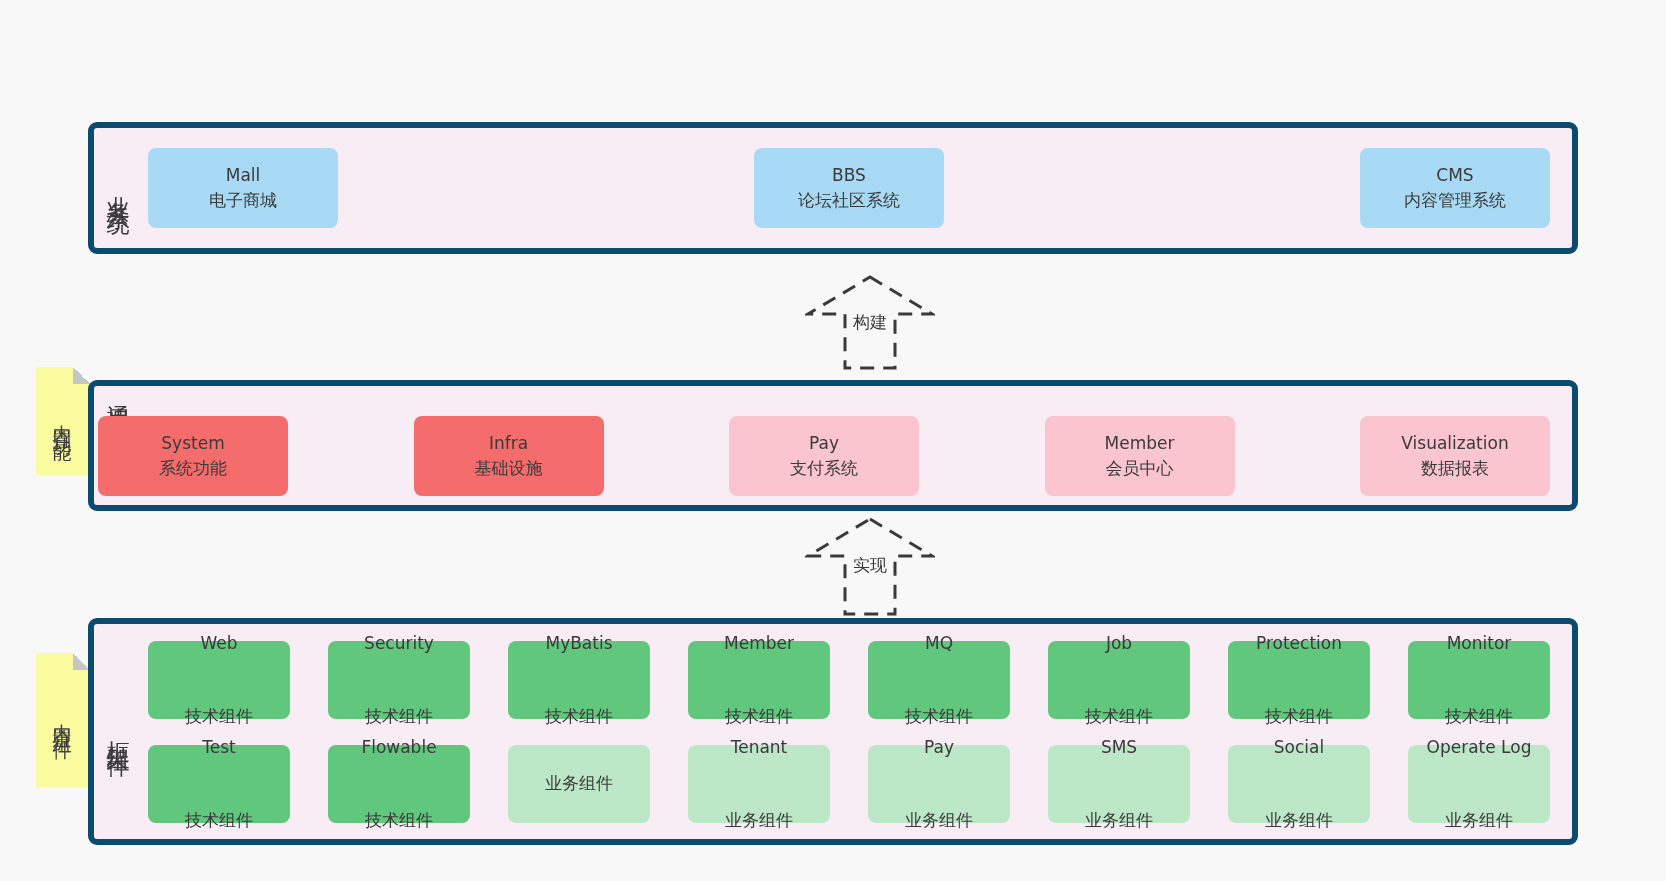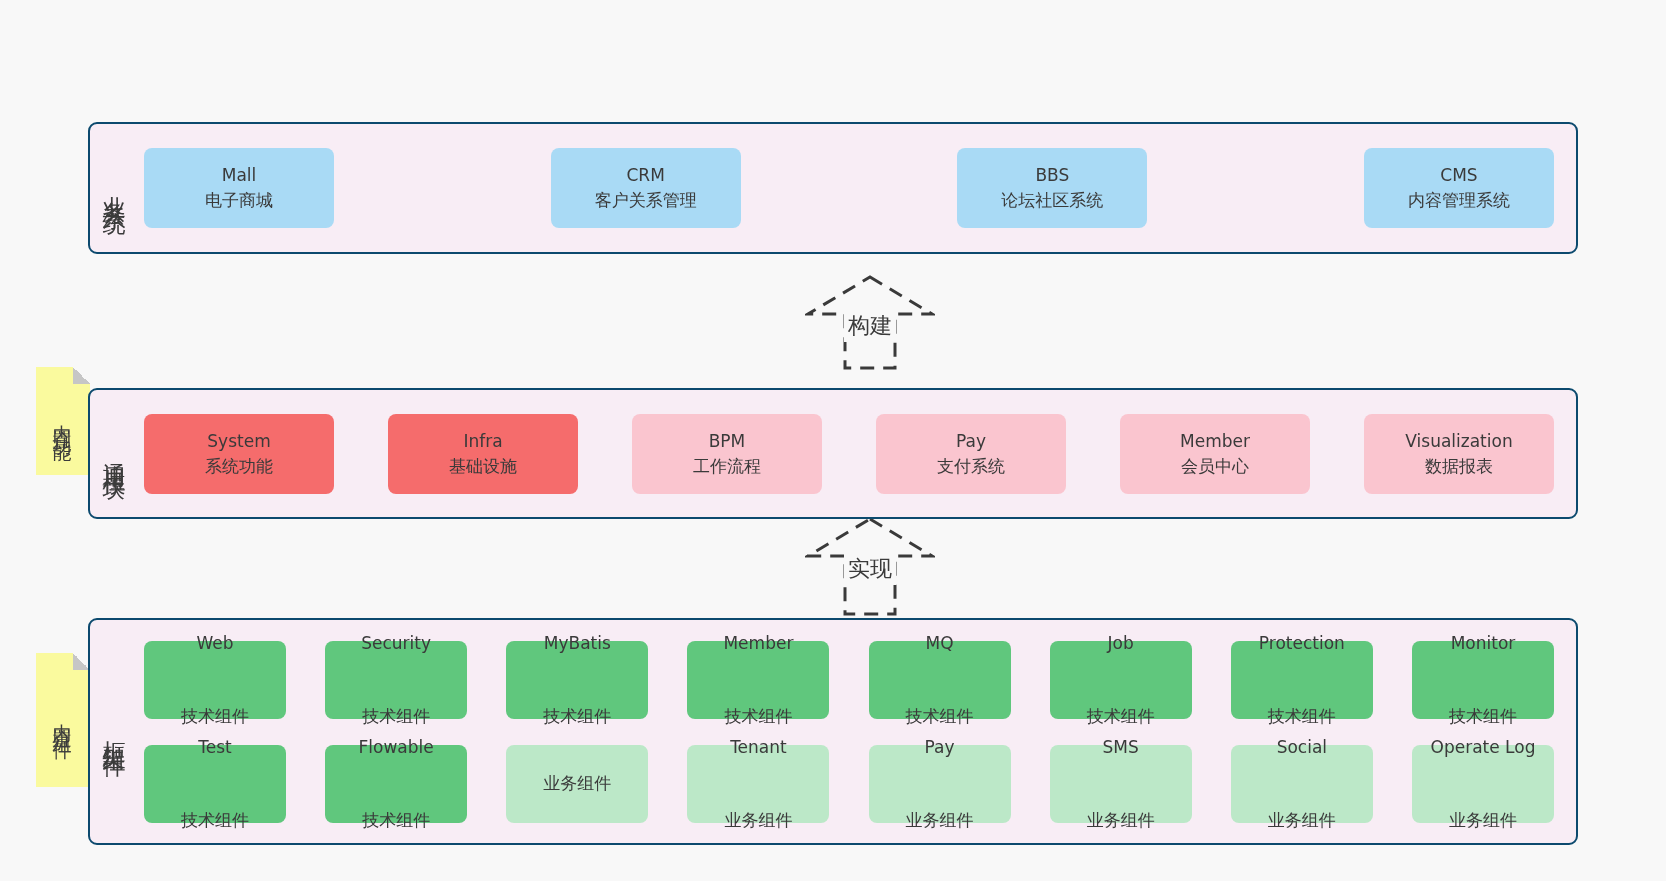--- a/index.html
+++ b/index.html
@@ -32,28 +32,28 @@
     background: linear-gradient(to bottom left, #f8f8f8 50%, #c6c6c6 50%);
   }
   #note-features   { left: 36px; top: 367px; width: 54px; height: 108px; }
   #note-components { left: 36px; top: 653px; width: 54px; height: 134px; }
 
   
   .layer {
     position: absolute;
     left: 88px; width: 1490px;
     background: #f8edf5;
-    border: 2px solid #0c4a6e;
+    border: 6px solid #0c4a6e;
     border-radius: 9px;
     display: flex;
     z-index: 2;
     box-sizing: border-box;
   }
   #layer-business   { top: 122px; height: 132px; }
-  #layer-modules    { top: 388px; height: 131px; }
+  #layer-modules    { top: 380px; height: 131px; flex-direction: column; }
   #layer-components { top: 618px; height: 227px; }
 
   .layer-label {
     width: 50px;
     display: flex; align-items: center; justify-content: center;
     writing-mode: vertical-rl;
     text-orientation: upright;
     font-size: 23px;
     letter-spacing: 5px;
     color: #3b3b3b;
@@ -102,21 +102,21 @@
     stroke: #3a3a3a;
     stroke-width: 3;
     stroke-dasharray: 14 9;
   }
   .arrow-label {
     position: absolute;
     top: 37%; left: 50%;
     transform: translateX(-50%);
     background: #f8f8f8;
     padding: 1px 4px;
-    font-size: 22px;
+    font-size: 17px;
     white-space: nowrap;
     color: #3b3b3b;
     text-align: center;
   }
 </style>
 </head>
 <body>
 
 <div class="note" id="note-features">
   <span class="note-text">内置功能</span>
@@ -142,24 +142,20 @@
 
 <div class="layer" id="layer-business">
   <div class="layer-label">业务系统</div>
   <div class="layer-content">
       <div class="box-row">
         <div class="box wide blue">
           <div class="box-name">Mall</div>
           <div class="box-desc">电子商城</div>
         </div>
         <div class="box wide blue">
-          <div class="box-name">CRM</div>
-          <div class="box-desc">客户关系管理</div>
-        </div>
-        <div class="box wide blue">
           <div class="box-name">BBS</div>
           <div class="box-desc">论坛社区系统</div>
         </div>
         <div class="box wide blue">
           <div class="box-name">CMS</div>
           <div class="box-desc">内容管理系统</div>
         </div>
       </div>
     </div>
 </div>
@@ -170,24 +166,20 @@
       <div class="box-row">
         <div class="box wide red">
           <div class="box-name">System</div>
           <div class="box-desc">系统功能</div>
         </div>
         <div class="box wide red">
           <div class="box-name">Infra</div>
           <div class="box-desc">基础设施</div>
         </div>
         <div class="box wide pink">
-          <div class="box-name">BPM</div>
-          <div class="box-desc">工作流程</div>
-        </div>
-        <div class="box wide pink">
           <div class="box-name">Pay</div>
           <div class="box-desc">支付系统</div>
         </div>
         <div class="box wide pink">
           <div class="box-name">Member</div>
           <div class="box-desc">会员中心</div>
         </div>
         <div class="box wide pink">
           <div class="box-name">Visualization</div>
           <div class="box-desc">数据报表</div>

